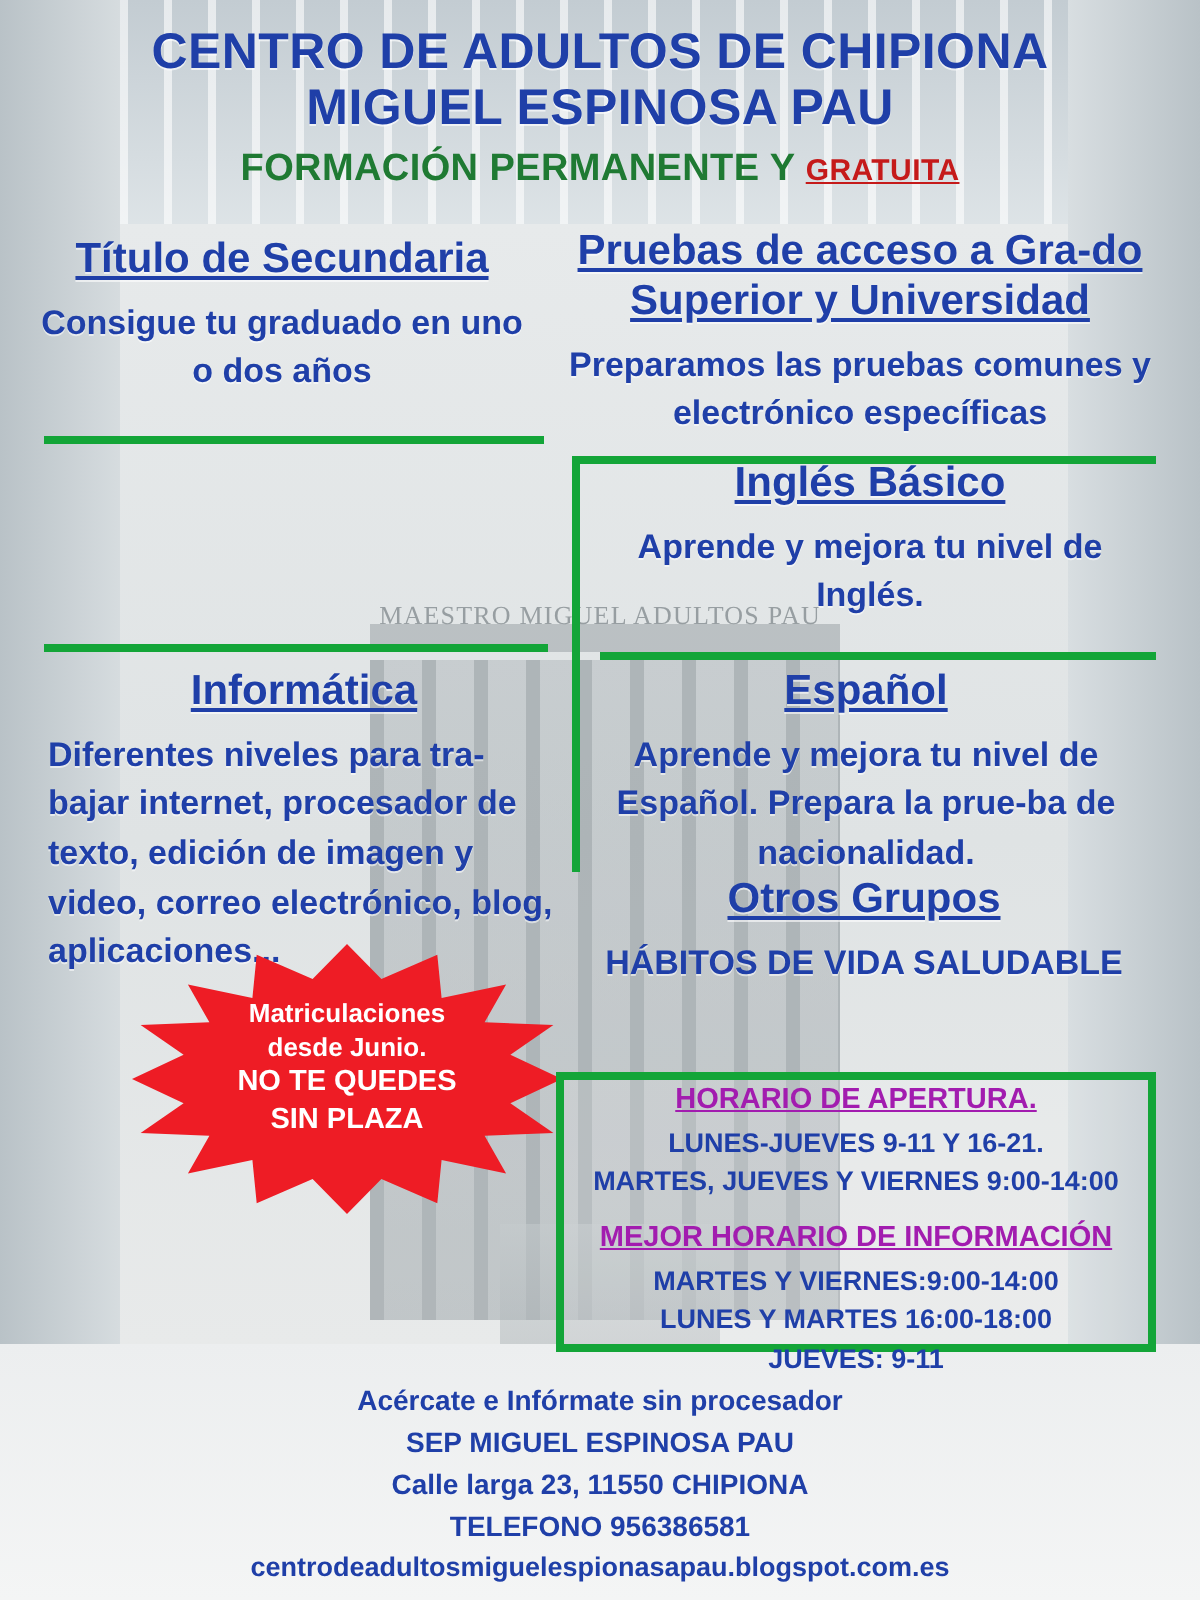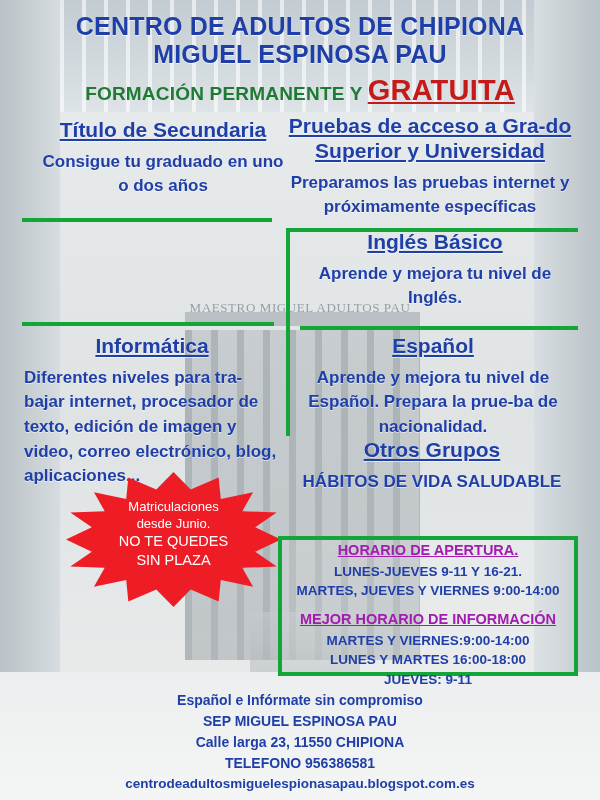--- a/index.html
+++ b/index.html
@@ -126,21 +126,21 @@
   }
   .title-3 {
     margin-top: 6px;
     font-size: 19px;
     font-weight: bold;
     color: #1f7a33;
     letter-spacing: .2px;
   }
   .title-3 .free {
     color: #c51a1a;
-    font-size: 29px;
+    font-size: 15px;
     text-decoration: underline;
   }
 
   .section {
     position: absolute;
   }
   .sec-head {
     font-size: 21px;
     font-weight: bold;
     color: #1f3fa8;
@@ -165,21 +165,21 @@
     background: #13a538;
     height: 4px;
   }
   .rule-v {
     position: absolute;
     background: #13a538;
     width: 4px;
   }
 
   
-  #sec-secundaria { left: 38px; top: 118px; width: 250px; }
+  #sec-secundaria { left: 16px; top: 118px; width: 250px; }
   #sec-pruebas    { left: 282px; top: 114px; width: 296px; }
   #sec-basica     { left: 24px; top: 228px; width: 250px; }
   #sec-ingles     { left: 300px; top: 230px; width: 270px; }
   #sec-informatica{ left: 24px; top: 334px; width: 256px; }
   #sec-espanol    { left: 302px; top: 334px; width: 262px; }
   #sec-otros      { left: 288px; top: 438px; width: 288px; }
 
   
   .burst {
     position: absolute;
@@ -197,21 +197,21 @@
     );
   }
   .burst-text {
     position: absolute;
     left: 66px;
     top: 498px;
     width: 215px;
     text-align: center;
     color: #ffffff;
     font-size: 13px;
-    font-weight: normal;
+    font-weight: bold;
     line-height: 1.32;
   }
   .burst-text .big {
     font-size: 14.5px;
   }
 
   
   .sched-box {
     position: absolute;
     left: 278px;
@@ -292,21 +292,21 @@
     <div class="rule" style="left:300px; top:326px; width:278px;"></div>
     <div class="rule-v" style="left:286px; top:228px; height:208px;"></div>
 
     <div class="section center" id="sec-secundaria">
       <div class="sec-head">Título de Secundaria</div>
       <div class="sec-body">Consigue tu graduado en uno o dos años</div>
     </div>
 
     <div class="section center" id="sec-pruebas">
       <div class="sec-head">Pruebas de acceso a Gra-do Superior y Universidad</div>
-      <div class="sec-body">Preparamos las pruebas internet y próximamente específicas</div>
+      <div class="sec-body">Preparamos las pruebas comunes y electrónico específicas</div>
     </div>
 
 
     <div class="section center" id="sec-ingles">
       <div class="sec-head">Inglés Básico</div>
       <div class="sec-body">Aprende y mejora tu nivel de Inglés.</div>
     </div>
 
     <div class="section center" id="sec-informatica">
       <div class="sec-head">Informática</div>
@@ -337,21 +337,21 @@
       <div class="sched-line">LUNES-JUEVES 9-11 Y 16-21.</div>
       <div class="sched-line">MARTES, JUEVES Y VIERNES 9:00-14:00</div>
       <div class="sched-gap"></div>
       <div class="sched-title">MEJOR HORARIO DE INFORMACIÓN</div>
       <div class="sched-line">MARTES Y VIERNES:9:00-14:00</div>
       <div class="sched-line">LUNES Y MARTES 16:00-18:00</div>
       <div class="sched-line">JUEVES: 9-11</div>
     </div>
 
     <div class="footer">
-      <div class="f-line">Español e Infórmate sin compromiso</div>
+      <div class="f-line">Acércate e Infórmate sin procesador</div>
       <div class="f-line">SEP MIGUEL ESPINOSA PAU</div>
       <div class="f-line">Calle larga 23, 11550 CHIPIONA</div>
       <div class="f-line">TELEFONO 956386581</div>
       <div class="f-url">centrodeadultosmiguelespionasapau.blogspot.com.es</div>
     </div>
 
   </div>
 </div>
 
 </body></html>

